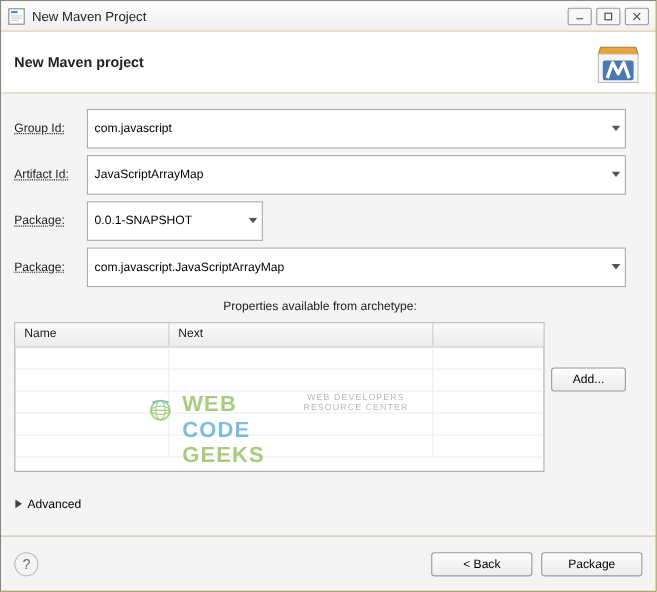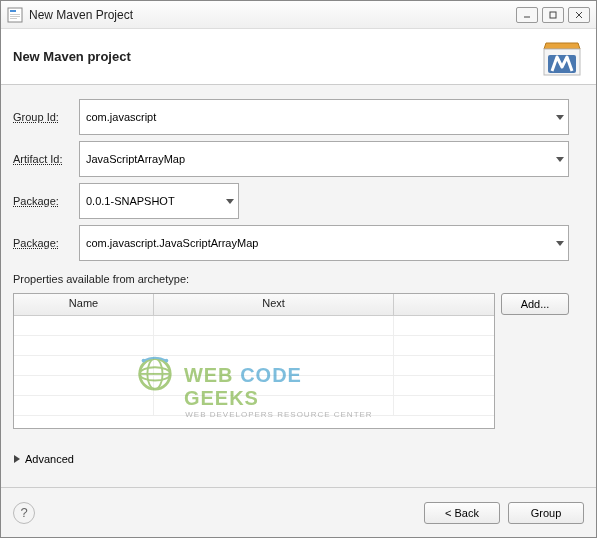--- a/index.html
+++ b/index.html
@@ -14,45 +14,45 @@
 .header { display: flex; align-items: center; background: #fff; border-bottom: 1px solid #ccc; padding: 10px 12px; height: 56px; }
 .header-title { font-size: 13px; font-weight: bold; color: #222; flex: 1; }
 .header-icon { width: 44px; height: 44px; display: inline-flex; align-items: end; justify-content: center; }
 .body-area { flex: 1; background: #f4f4f4; padding: 14px 27px 8px 12px; display: flex; flex-direction: column; gap: 6px; }
 .form-row { display: flex; align-items: center; gap: 6px; }
 .form-label { width: 60px; color: #222; }
 .form-label.underline { text-decoration: underline; text-decoration-style: dotted; }
 .combo { flex: 1; height: 36px; border: 1px solid #aaa; background: #fff; display: flex; align-items: center; padding: 0 6px; position: relative; }
 .combo .combo-arrow { position: absolute; right: 4px; top: 50%; transform: translateY(-50%); }
 .combo.short { flex: 0 0 160px; }
-.section-label { margin-top: 6px; color: #222; }
+.section-label { margin-top: 6px; color: #222; text-align: center; }
 .table-area { display: flex; gap: 6px; margin-top: 2px; }
 .table-wrap { flex: 1; border: 1px solid #aaa; background: #fff; height: 136px; display: flex; flex-direction: column; position: relative; }
 .table-head { display: flex; background: linear-gradient(#fafafa,#ececec); border-bottom: 1px solid #ccc; height: 22px; }
-.th { border-right: 1px solid #ccc; padding: 3px 8px; font-size: 11px; color: #222; text-align: center; }
+.th { border-right: 1px solid #ccc; padding: 3px 8px; font-size: 11px; color: #222; }
 .th.name { width: 140px; }
 .th.value { flex: 1; }
 .th.empty { width: 100px; border-right: none; }
 .table-body { flex: 1; position: relative; }
 .table-row { display: flex; height: 20px; border-bottom: 1px solid #eee; }
 .td { border-right: 1px solid #eee; padding: 2px 8px; }
 .td.name { width: 140px; }
 .td.value { flex: 1; }
 .td.empty { width: 100px; border-right: none; }
-.side-btns { display: flex; flex-direction: column; gap: 6px; width: 68px; }
+.side-btns { display: flex; flex-direction: column; gap: 6px; width: 68px; margin-top: 41px; }
 .btn { height: 22px; border: 1px solid #999; background: linear-gradient(#fdfdfd,#ececec); border-radius: 3px; font-size: 11px; display: inline-flex; align-items: center; justify-content: center; cursor: pointer; }
 .btn.disabled { color: #999; border-color: #ccc; background: #f5f5f5; }
 .advanced { margin-top: 18px; display: flex; align-items: center; gap: 4px; font-size: 11px; }
 .footer { border-top: 1px solid #ccc; background: #f4f4f4; height: 50px; display: flex; align-items: center; padding: 0 12px; gap: 8px; }
 .help-icon { width: 22px; height: 22px; border: 1px solid #bbb; border-radius: 50%; display: inline-flex; align-items: center; justify-content: center; color: #666; font-size: 13px; }
 .footer-spacer { flex: 1; }
-.footer-btn { width: 76px; }
+.footer-btn { width: 92px; }
 .watermark { position: absolute; top: 50%; left: 50%; transform: translate(-50%, -50%); opacity: 0.6; pointer-events: none; display: flex; align-items: center; gap: 8px; }
 .watermark .globe { width: 44px; height: 44px; }
-.watermark-text { display: flex; flex-direction: column; margin-top: 39px; }
+.watermark-text { display: flex; flex-direction: row; margin-top: 39px; }
 .watermark-title { font-size: 20px; font-weight: bold; letter-spacing: 1px; }
 .watermark-title .g1 { color: #6faa2d; }
 .watermark-title .g2 { color: #2a93c7; }
 .watermark-sub { font-size: 8px; color: #888; letter-spacing: 1px; text-align: center; }
 </style>
 </head>
 <body>
 
 <div class="window">
   <div class="titlebar">
@@ -205,15 +205,15 @@
             <path d="M1 0 L7 4 L1 8 Z" fill="#444"></path>
           </svg></span>
       <span>Advanced</span>
     </div>
   </div>
 
   <div class="footer">
     <span class="help-icon">?</span>
     <div class="footer-spacer"></div>
     <button class="btn footer-btn">&lt; Back</button>
-    <button class="btn footer-btn">Group</button>
+    <button class="btn footer-btn">Package</button>
   </div>
 </div>
 
 </body></html>

